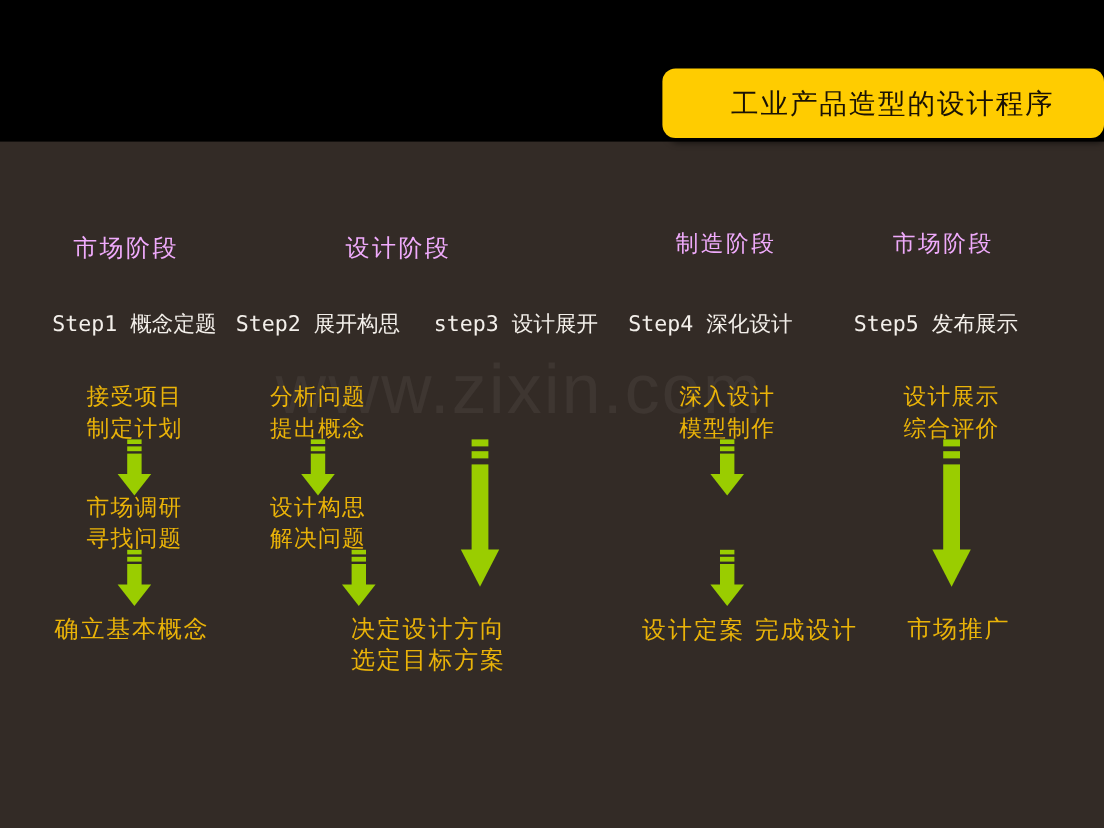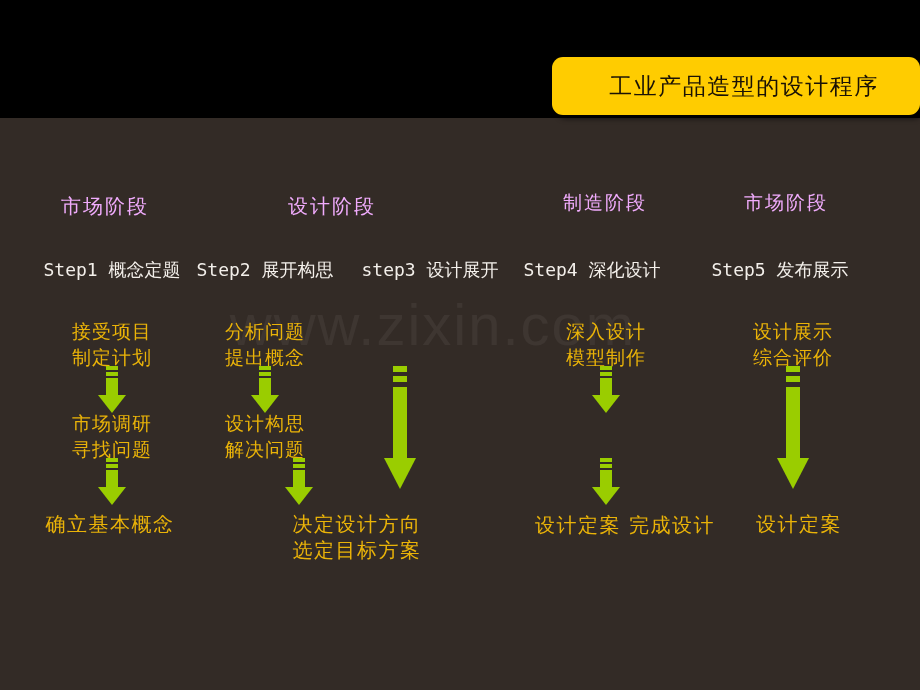--- a/index.html
+++ b/index.html
@@ -210,15 +210,15 @@
 
   <div class="arrow" style="left:793px; top:366px;">
     <svg width="44" height="124" viewBox="0 0 44 124">
       <rect x="15" y="0" width="14" height="6" fill="#9acd00"></rect>
       <rect x="15" y="10" width="14" height="6" fill="#9acd00"></rect>
       <rect x="15" y="21" width="14" height="72" fill="#9acd00"></rect>
       <polygon points="6,92 38,92 22,123" fill="#9acd00"></polygon>
     </svg>
   </div>
 
-  <div class="node-text big" style="left:799px; top:511px;">设计定案</div>
+  <div class="node-text big" style="left:799px; top:511px;">市场推广</div>
 
 </div>
 
 </body></html>

